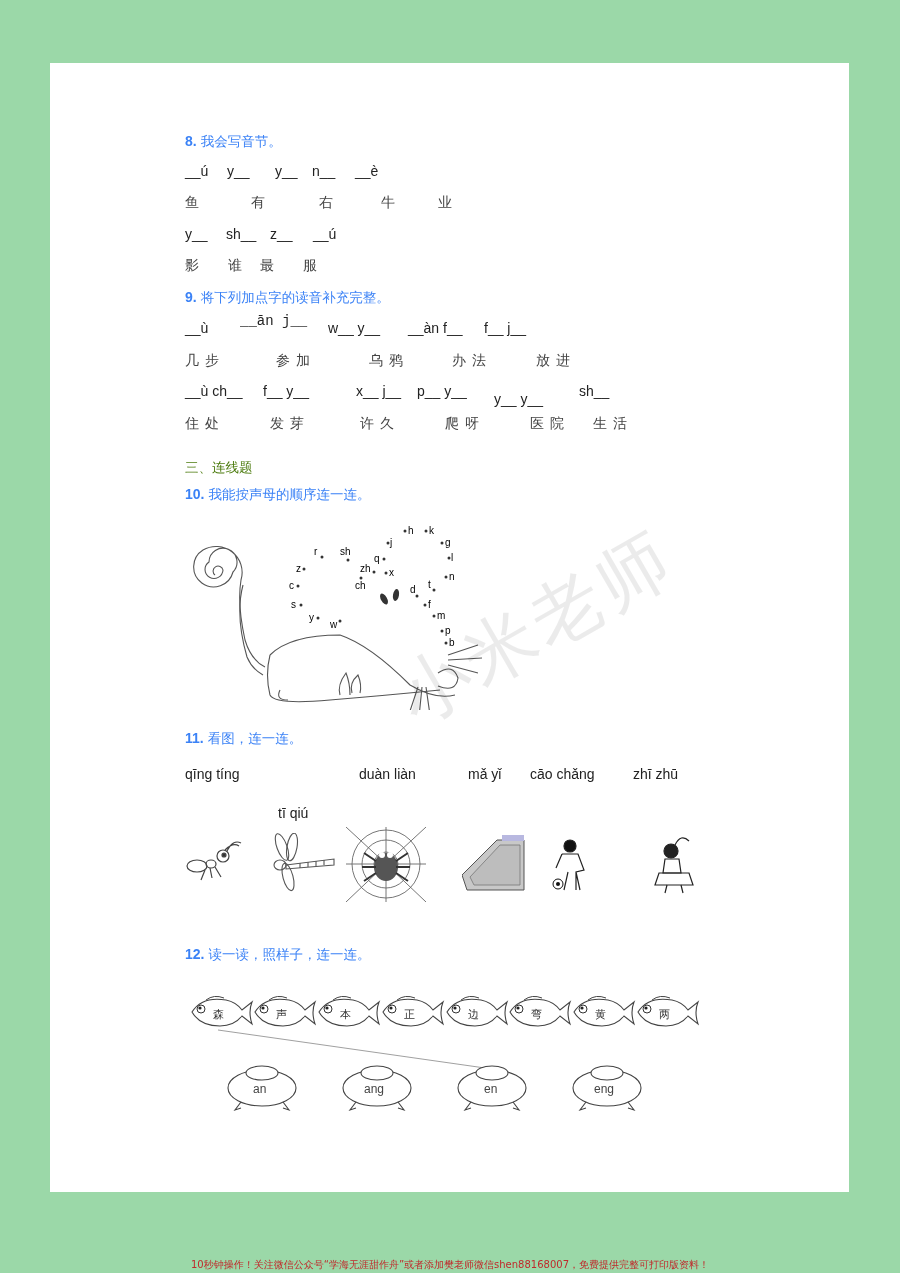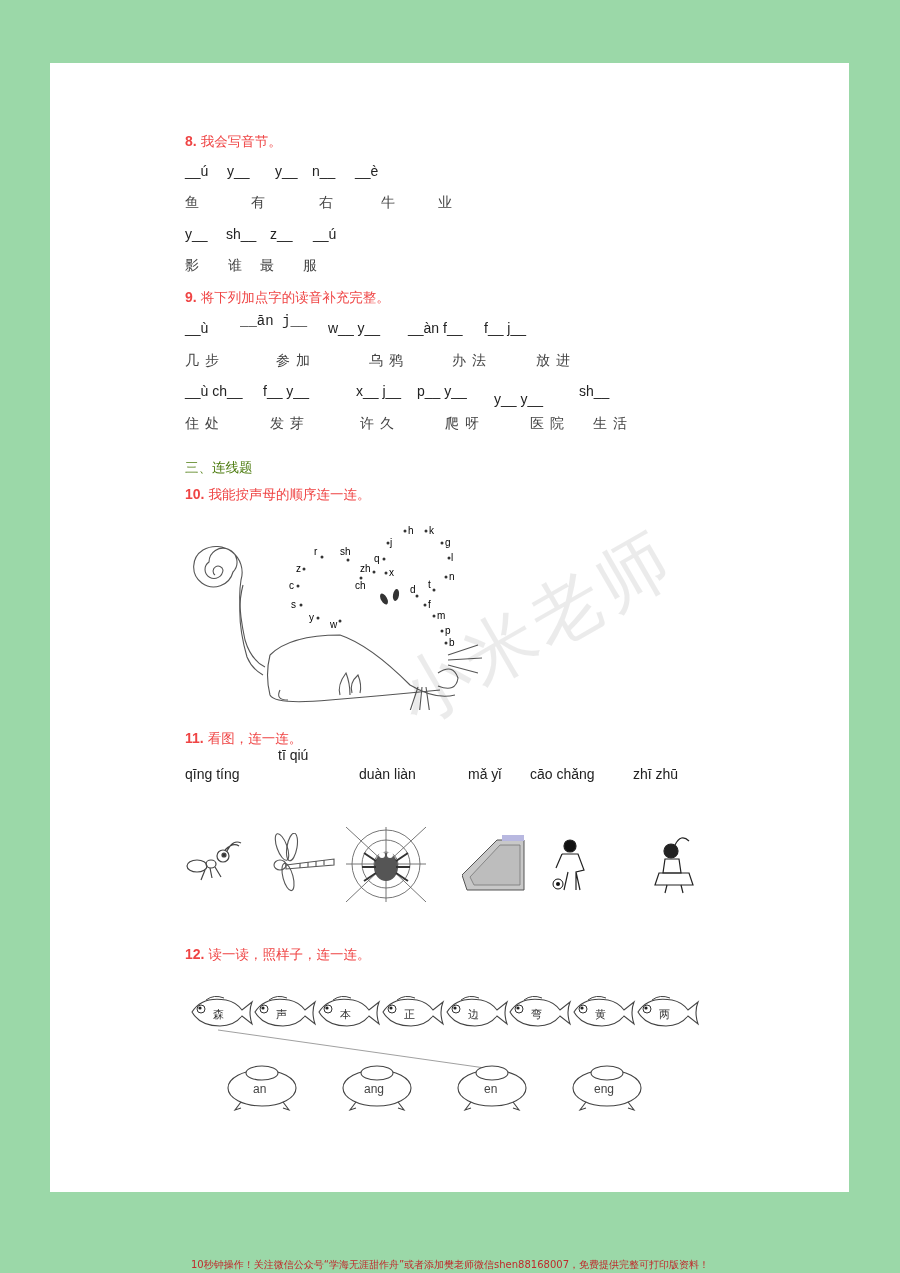--- a/index.html
+++ b/index.html
@@ -11,21 +11,21 @@
       font-family: "DejaVu Sans", sans-serif;
       color: #2a2a2a;
     }
     .page {
       position: absolute;
       left: 50px; top: 63px;
       width: 799px; height: 1129px;
       background: #ffffff;
     }
     .abs { position: absolute; white-space: nowrap; }
-    .qtitle { font-size: 13.5px; color: #ef4444; }
+    .qtitle { font-size: 13.5px; color: #3b82f6; }
     .qtitle .num { font-family: "Liberation Sans", sans-serif; font-weight: bold; font-size: 14px; margin-right: 4px; }
     .pinyin { font-family: "Liberation Sans", sans-serif; font-size: 14px; color: #222; }
     .hanzi { font-family: "DejaVu Serif", serif; font-size: 14px; color: #444; letter-spacing: 6px; }
     .section { font-size: 13.5px; font-weight: normal; color: #4d7c0f; }
     .watermark {
       position: absolute; left: 330px; top: 600px;
       font-size: 72px; color: rgba(0,0,0,0.08);
       transform: rotate(-30deg); transform-origin: left top;
       font-family: "DejaVu Sans", sans-serif; letter-spacing: 4px;
       pointer-events: none;
@@ -169,21 +169,21 @@
       <text x="259" y="131">b</text>
     </g>
   </svg>
 
   <div class="watermark">小米老师</div>
 
   <div class="abs qtitle" style="left:135px;top:667px;">
     <span class="num">11.</span><span>看图，连一连。</span>
   </div>
   <div class="abs pinyin" style="left:135px;top:703px;">qīng tíng</div>
-  <div class="abs pinyin" style="left:228px;top:684px;">tī qiú</div>
+  <div class="abs pinyin" style="left:228px;top:742px;">tī qiú</div>
   <div class="abs pinyin" style="left:309px;top:703px;">duàn liàn</div>
   <div class="abs pinyin" style="left:411px;top:703px;margin-left:7px;">mǎ yǐ</div>
   <div class="abs pinyin" style="left:480px;top:703px;">cāo chǎng</div>
   <div class="abs pinyin" style="left:583px;top:703px;">zhī zhū</div>
 
   <svg class="abs" style="left:135px;top:775px;" width="60" height="50">
     <g fill="none" stroke="#444" stroke-width="1.2">
       <ellipse cx="12" cy="28" rx="10" ry="6"></ellipse>
       <ellipse cx="26" cy="26" rx="5" ry="4"></ellipse>
       <circle cx="38" cy="18" r="6"></circle>

